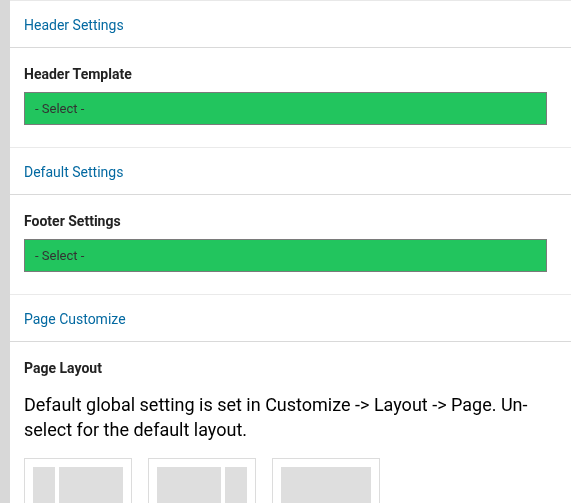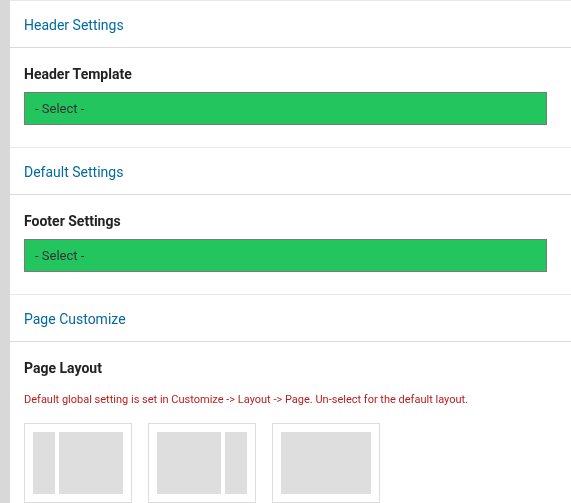--- a/index.html
+++ b/index.html
@@ -50,22 +50,22 @@
     .select-box {
       width: 100%;
       border: 1px solid #7a7a7a;
       padding: 8px 10px;
       font-size: 13px;
       color: #333;
       background: #22c55e;
       cursor: pointer;
     }
     .help-text {
-      font-size: 11px;
-      color: #b91c1c;
+      font-size: 18px;
+      color: #000000;
       margin-top: 16px;
       line-height: 1.4;
     }
     .layout-options {
       display: flex;
       gap: 16px;
       margin-top: 16px;
     }
     .layout-card {
       width: 108px;

